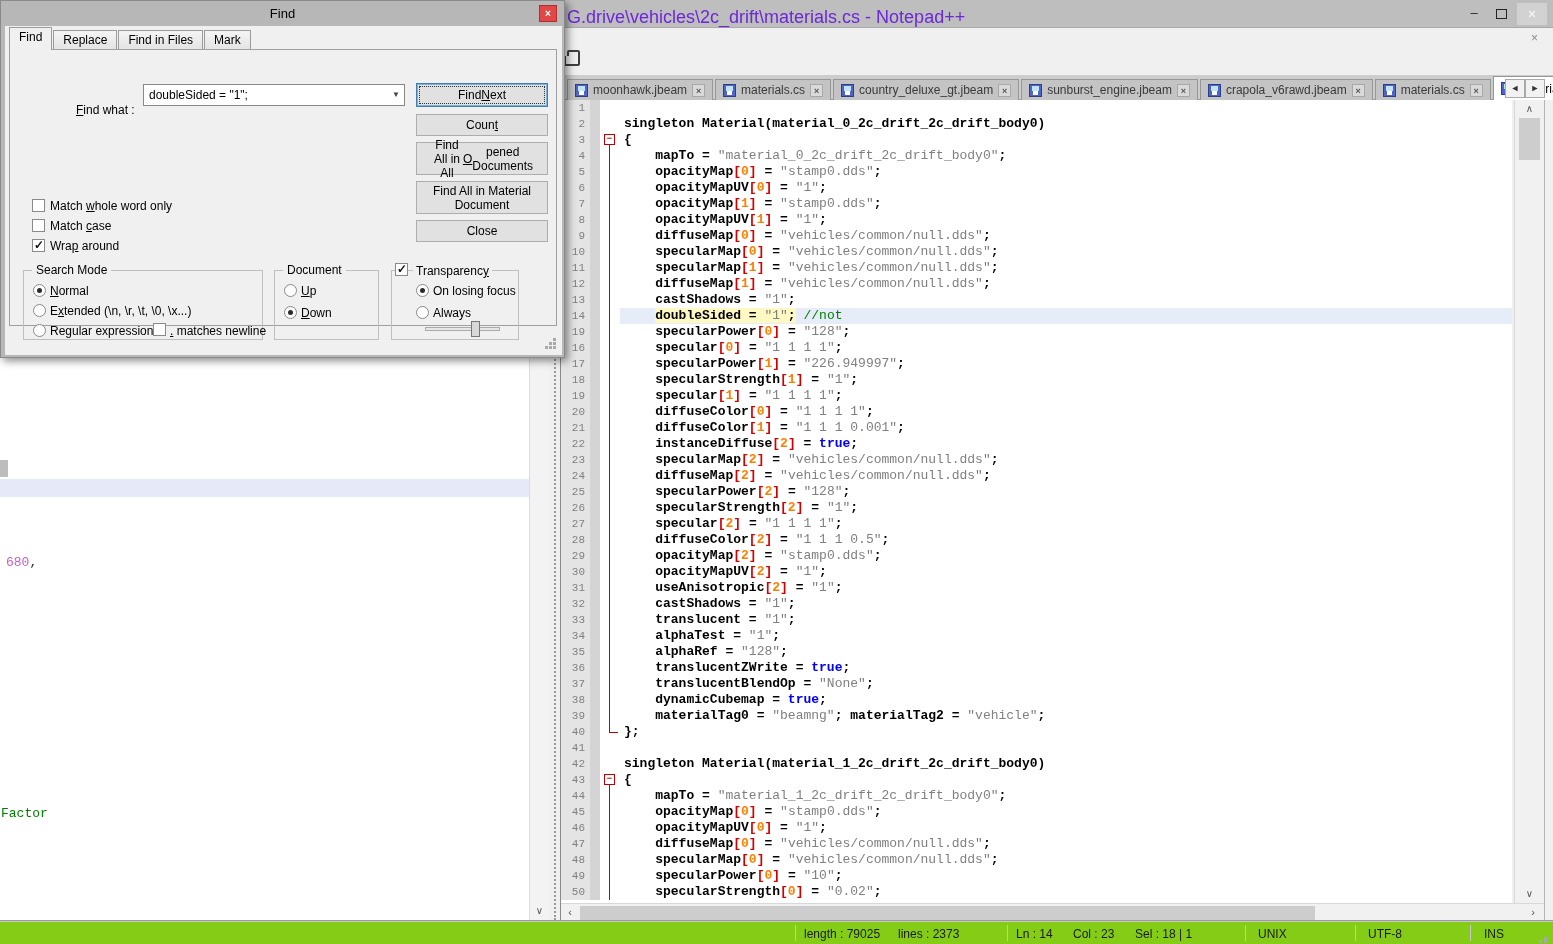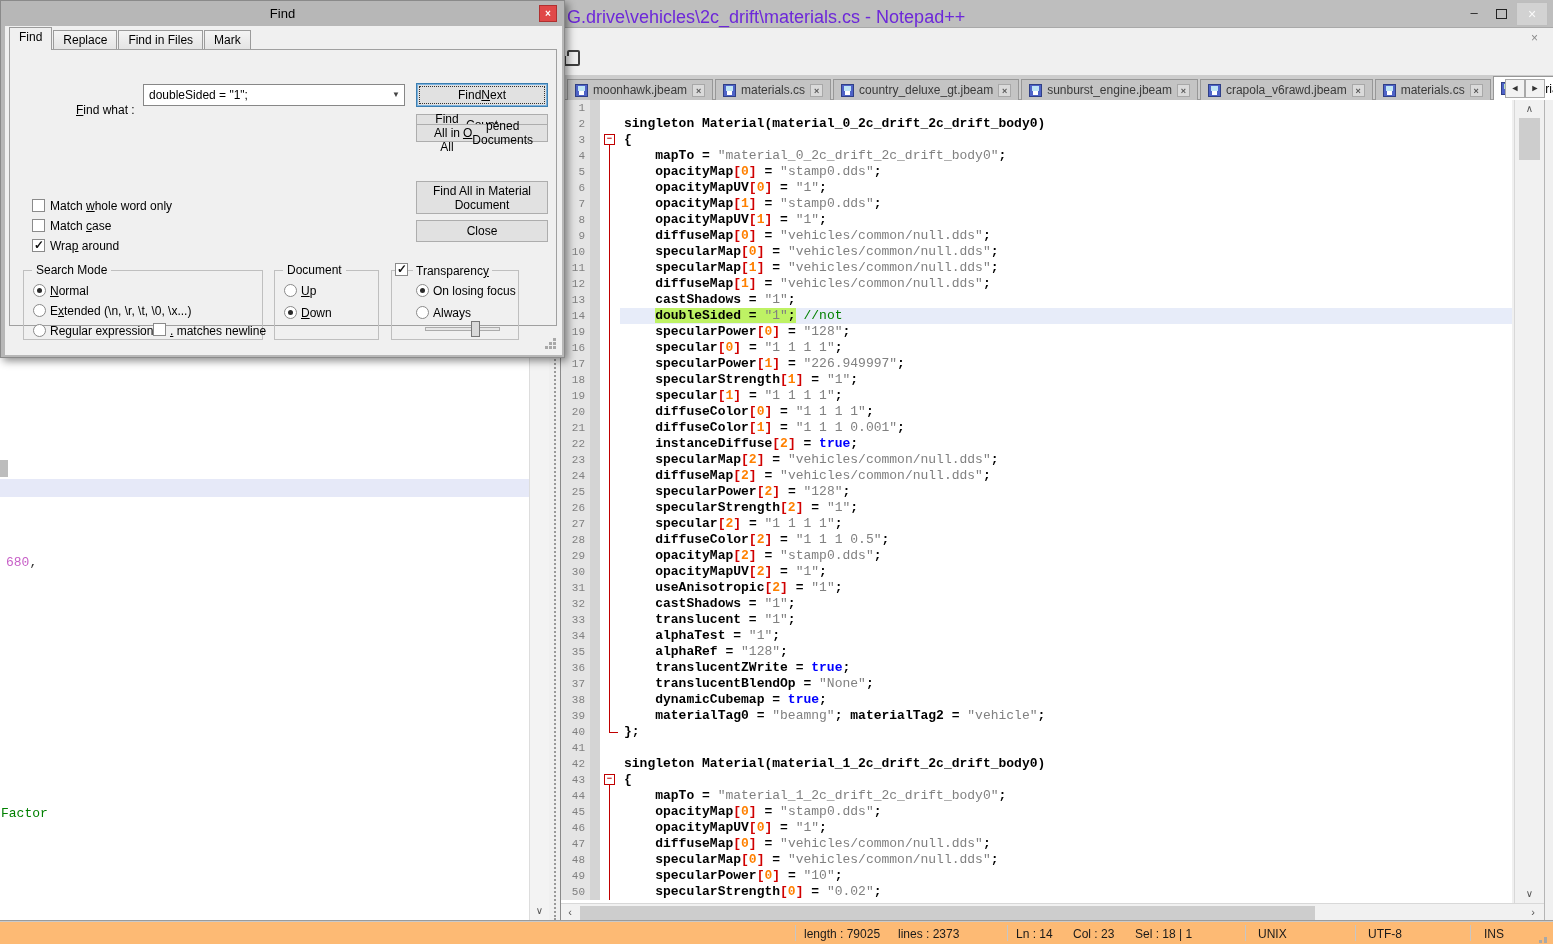--- a/index.html
+++ b/index.html
@@ -61,40 +61,40 @@
   .fold{width:20px;flex:0 0 20px;background:#FFF;position:relative}
   .code{flex:1;white-space:pre;font-size:13px;line-height:16px;padding-left:4px}
   .code-row.current .code{background:#E7ECF9}
   .tk-k{color:#000;font-weight:bold}
   .tk-p{color:#000;font-weight:bold}
   .tk-b{color:#D00000;font-weight:bold}
   .tk-n{color:#FF8000;font-weight:bold}
   .tk-s{color:#808080}
   .tk-t{color:#0000FF;font-weight:bold}
   .tk-c{color:#008000}
-  .selbg{background:#bef264}
+  .selbg{background:#fef9c3}
   .fbox{position:absolute;left:4px;top:2px;width:11px;height:11px;border:1px solid #C00000;background:#FFF;
         color:#C00000;font-size:9px;line-height:9px;text-align:center;font-weight:bold}
   .ftail{position:absolute;left:9px;top:13px;bottom:0;width:1px;background:#C00000}
   .fline{position:absolute;left:9px;top:0;bottom:0;width:1px;background:#C00000}
   .fhalf{position:absolute;left:9px;top:0;height:8px;width:1px;background:#C00000}
   .felb{position:absolute;left:9px;top:8px;width:9px;height:1px;background:#C00000}
 
   
   .vscroll{left:1514px;top:100px;width:30px;height:803px;background:#F1F1F1;border-left:1px solid #D8D8D8}
   .vscroll .arr{position:absolute;left:0;width:29px;height:18px;color:#555;font-size:10px;line-height:18px;text-align:center}
   .vthumb{position:absolute;left:4px;top:18px;width:21px;height:42px;background:#CDCDCD}
   .right-margin{left:1544px;top:100px;width:9px;height:821px;background:#F0F0F0;border-left:1px solid #B5B5B5}
   .hscroll{left:561px;top:903px;width:983px;height:18px;background:#F1F1F1;border-top:1px solid #D8D8D8}
   .hscroll .arr{position:absolute;top:0;width:18px;height:17px;color:#555;font-size:11px;line-height:17px;text-align:center}
   .hthumb{position:absolute;left:19px;top:2px;width:735px;height:14px;background:#CDCDCD}
   .bottom-border{left:0;top:920px;width:1553px;height:1px;background:#9B9B9B}
 
   
-  .statusbar{left:0;top:921px;width:1553px;height:23px;background:#fdba74;border-top:1px solid #C9C9C9}
+  .statusbar{left:0;top:921px;width:1553px;height:23px;background:#84cc16;border-top:1px solid #C9C9C9}
   .sb-text{position:absolute;top:5px;font-size:12px;color:#1A1A1A;white-space:nowrap}
   .sb-div{position:absolute;top:3px;width:1px;height:16px;background:#C6C6C6}
   .grip{position:absolute;width:3px;height:3px;background:#A8A8A8}
 
   
   .dialog{left:0;top:0;width:565px;height:358px;background:#B7B7B7;border:1px solid #8A8A8A;
           box-shadow:3px 3px 8px rgba(0,0,0,.45);z-index:10}
   .dlg-title{position:absolute;left:0;top:0;width:100%;height:25px;text-align:center;font-size:13px;
              color:#000;line-height:25px}
   .dlg-close{position:absolute;left:538px;top:4px;width:18px;height:17px;background:#E04848;border:1px solid #B03030;
@@ -635,21 +635,21 @@
         <div class="dtab">Find in Files</div>
         <div class="dtab">Mark</div>
       </div>
       <div class="dpage">
         <div class="lbl" style="left:66px;top:53px"><u>F</u>ind what :</div>
         <div class="combo">doubleSided = "1";</div>
         <div class="combo-arrow">▼</div>
 
         <div class="btn focus" style="top:33px;height:24px">Find <u>N</u>ext</div>
         <div class="btn" style="top:64px;height:22px">Coun<u>t</u></div>
-        <div class="btn" style="top:74px;height:18px;padding:0 14px">Find All in All <u>O</u>pened Documents</div>
+        <div class="btn" style="top:92px;height:33px;padding:0 14px">Find All in All <u>O</u>pened Documents</div>
         <div class="btn" style="top:131px;height:33px;padding:0 10px">Find All in Material Document</div>
         <div class="btn" style="top:170px;height:22px">Close</div>
 
         <span class="cb" style="left:22px;top:149px"></span>
         <div class="lbl" style="left:40px;top:149px">Match <u>w</u>hole word only</div>
         <span class="cb" style="left:22px;top:169px"></span>
         <div class="lbl" style="left:40px;top:169px">Match <u>c</u>ase</div>
         <span class="cb on" style="left:22px;top:189px"></span>
         <div class="lbl" style="left:40px;top:189px">Wra<u>p</u> around</div>
 

